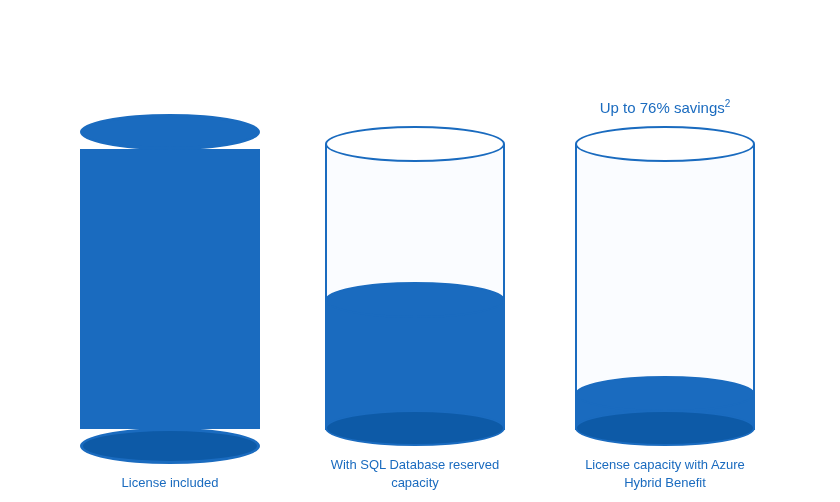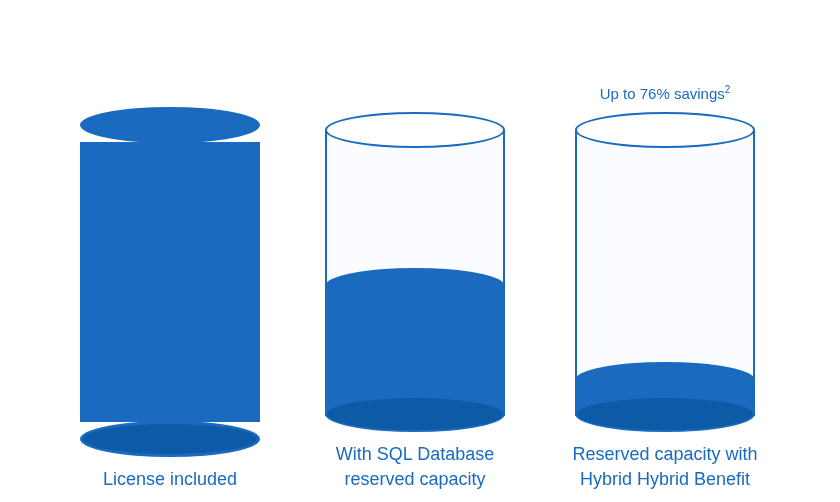--- a/index.html
+++ b/index.html
@@ -55,21 +55,21 @@
     }
 
     .cyl-top {
       border-radius: 50%;
       position: relative;
       z-index: 2;
     }
 
     .caption {
       color: #1a6bbf;
-      font-size: 18px;
+      font-size: 13px;
       text-align: center;
       margin-top: 10px;
       line-height: 1.4;
       max-width: 190px;
     }
 
     .spacer-label {
       height: 42px;
     }
 
@@ -137,17 +137,17 @@
 
         <div style="width:180px;height:284px;border-left:2px solid #1a6bbf;border-right:2px solid #1a6bbf;background:rgba(230,242,255,0.2);position:relative;margin-top:-18px;z-index:1;overflow:visible;">
 
           <div style="width:180px;height:36px;border-radius:50%;background:#1a6bbf;position:absolute;top:232px;left:-2px;z-index:3;border:2px solid #1a6bbf;"></div>
 
           <div style="width:180px;height:36px;background:#1a6bbf;position:absolute;top:250px;left:-2px;z-index:2;"></div>
         </div>
 
         <div style="width:180px;height:36px;border-radius:50%;background:#0d5aa7;border:2px solid #1a6bbf;margin-top:-18px;position:relative;z-index:4;"></div>
       </div>
-      <div class="caption">Reserved capacity with Hybrid Hybrid Benefit</div>
+      <div class="caption">License capacity with Azure Hybrid Benefit</div>
     </div>
 
   </div>
 </div>
 
 </body></html>

